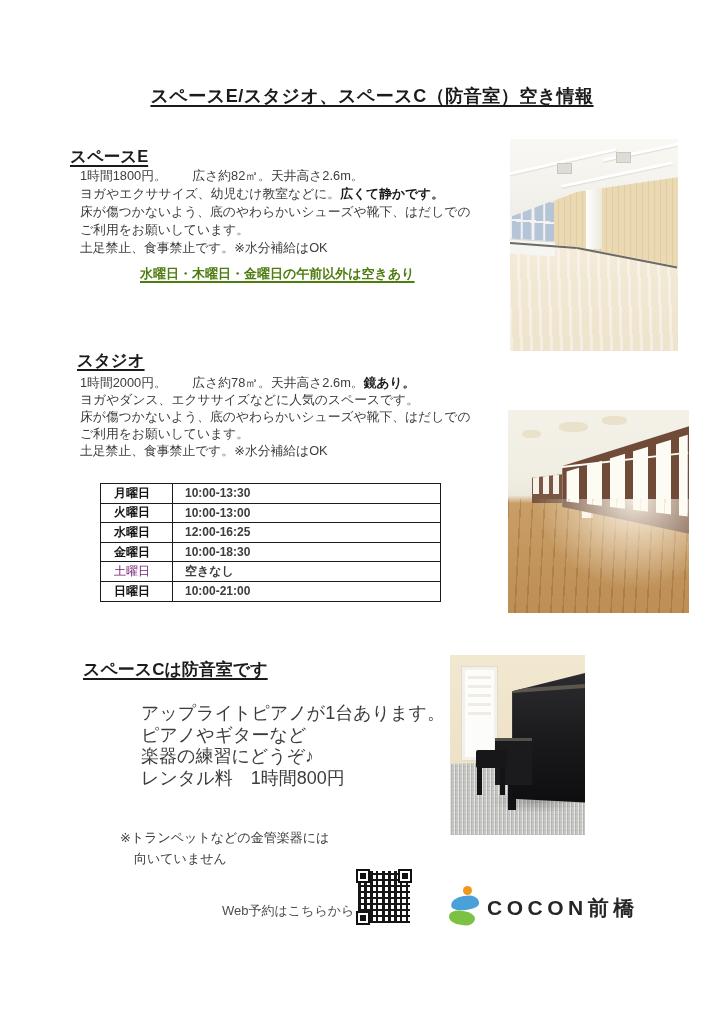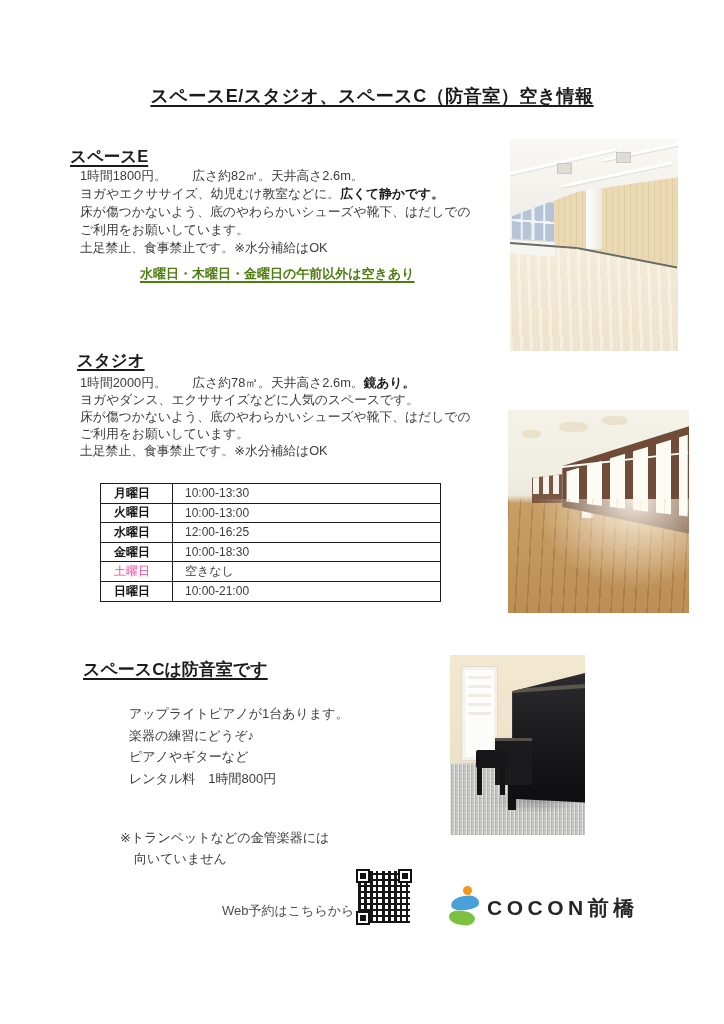--- a/index.html
+++ b/index.html
@@ -16,38 +16,38 @@
     left:20px;top:84px;width:704px;text-align:center;
     font-size:18px;font-weight:700;color:#1b1b1b;letter-spacing:.5px;
   }
   .h-sec{font-weight:700;color:#1b1b1b;}
   .h-e{left:70px;top:146px;font-size:16.5px;}
   .h-st{left:77px;top:350px;font-size:16.5px;}
   .h-c{left:83px;top:658px;font-size:17px;}
 
   .body-e{left:80px;top:167px;font-size:12.8px;line-height:18px;}
   .body-st{left:80px;top:374px;font-size:12.8px;line-height:17px;}
-  .body-c{left:129px;top:703px;font-size:13px;line-height:21.5px;}
+  .body-c{left:141px;top:703px;font-size:18px;line-height:21.5px;}
   .notes-c{left:120px;top:827px;font-size:13px;line-height:21px;}
   .notes-c .indent{margin-left:14px;}
   .avail-e{left:140px;top:265px;font-size:13px;font-weight:700;color:#4d7c0f;}
   strong{font-weight:700;color:#1b1b1b;text-align:right;}
 
   
   .sched{
     left:92px;top:483px;width:341px;border-collapse:collapse;
     font-size:12px;color:#3c3c3c;table-layout:fixed;margin-left:8px;
   }
   .sched td{
     border:1.5px solid #1b1b1b;height:18.6px;padding:0;vertical-align:middle;
     white-space:nowrap;overflow:hidden;
   }
   .sched td.day{width:58px;padding-left:13px;font-weight:700;color:#111;}
-  .sched td.time{padding-left:12px;}
-  .sched tr.muted td.day{font-weight:400;color:#ec4899;}
+  .sched td.time{padding-left:12px;font-weight:bold;}
+  .sched tr.muted td.day{font-weight:400;color:#701a75;}
   .sched .tnote{font-size:9.5px;color:#555;margin-left:3px;}
   .sched tr.thu td.time{font-size:11.3px;}
 
   
   .photo{position:absolute;overflow:hidden;background:#f5f2ea;}
   .photo *{position:absolute;}
   .photo1{left:510px;top:139px;width:168px;height:212px;}
   .p1-floor{inset:0;background:linear-gradient(180deg,#efe6d2 0%,#f4ecda 45%,#eee3cc 100%);}
   .p1-floor::after{content:"";position:absolute;inset:0;
     background:repeating-linear-gradient(88deg,rgba(255,255,255,.4) 0 3px,transparent 3px 10px);}
@@ -217,22 +217,22 @@
     <div class="p2-col"></div>
     <div class="p2-wall"></div>
     <div class="p2-panes"></div>
     <div class="p2-rail"></div>
     <div class="p2-floor-tex"></div>
   </div>
 
   <div class="abs h-sec h-c u">スペースCは防音室です</div>
   <div class="abs body-c">
     <div>アップライトピアノが1台あります。</div>
+    <div>ピアノやギターなど</div>
     <div>楽器の練習にどうぞ♪</div>
-    <div>ピアノやギターなど</div>
     <div>レンタル料　1時間800円</div>
   </div>
   <div class="abs notes-c">
     <div>※トランペットなどの金管楽器には</div>
     <div class="indent">向いていません</div>
   </div>
 
   <div class="photo photo3">
     <div class="p3-wall"></div>
     <div class="p3-carpet"></div>

